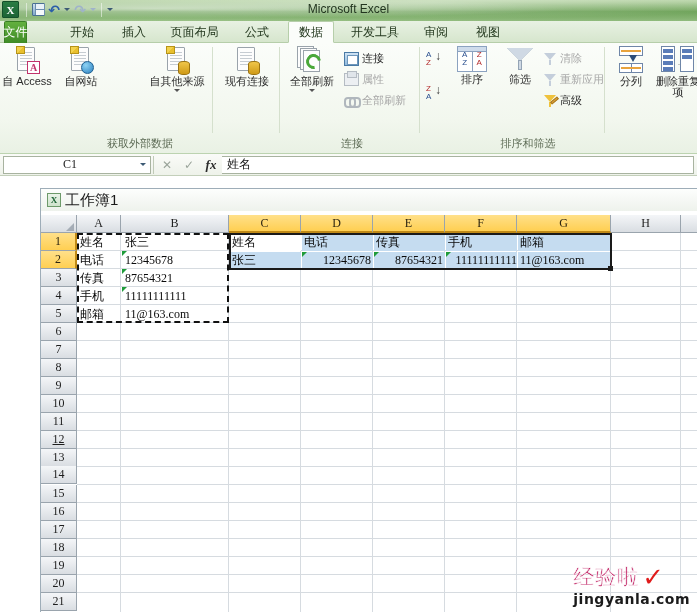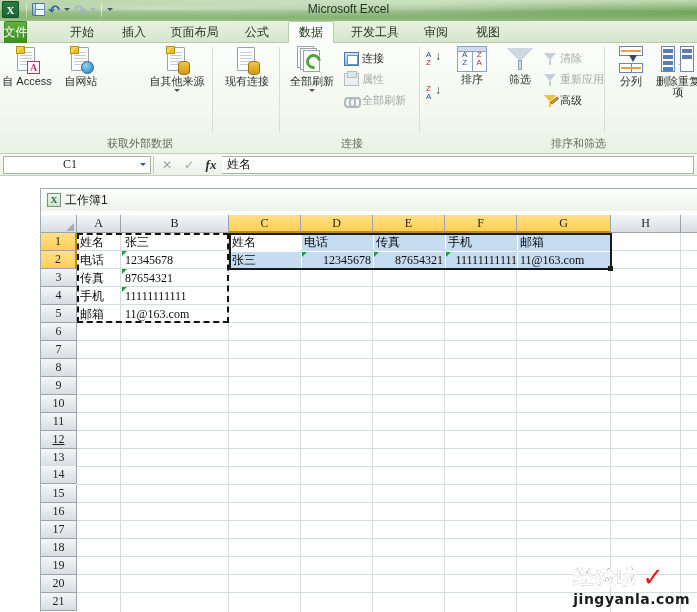--- a/index.html
+++ b/index.html
@@ -239,21 +239,21 @@
   .wbwin {
     position: absolute; left: 40px; top: 188px; width: 657px; height: 424px;
     background: #fff; border: 1px solid #9eadb8; border-right: none; border-bottom: none;
   }
   .wbtitle {
     position: absolute; left: 0; top: 0; width: 100%; height: 22px;
     display: flex; align-items: center; padding-left: 6px; gap: 4px;
     background: linear-gradient(to bottom,#fdfefd,#eef2ec);
   }
   .wb-ic { width: 14px; height: 14px; background: linear-gradient(to bottom,#e9f3e8,#cfe3cc); border: 1px solid #6d9a6a; display:flex;align-items:center;justify-content:center; font-size:9px; color:#1d6435; font-weight:bold; font-family:"Liberation Serif",serif; }
-  .wbtitle .t { font-size: 12px; color: #1a1a1a; }
+  .wbtitle .t { font-size: 15px; color: #1a1a1a; }
 
   .grid { position: absolute; left: 0; top: 26px; width: 657px; height: 398px; overflow: hidden; }
 
   .corner-cell {
     position:absolute; left:0; top:0; width:36px; height:18px;
     background: linear-gradient(to bottom,#f4f6f8,#d9dde2);
     border-right:1px solid #9aa4ad; border-bottom:1px solid #9aa4ad;
   }
   .corner-cell::after {
     content:""; position:absolute; right:2px; bottom:1px; width:0;height:0;
@@ -306,21 +306,21 @@
     position:absolute; right:-3px; bottom:-3px; width:5px; height:5px; background:#1a1a1a;
   }
   .antsbox {
     position:absolute; border: 2px dashed #111; pointer-events:none;
   }
 
   
   .wm { position:absolute; right:8px; bottom:6px; text-align:center; pointer-events:none; }
   .wm .top { display:flex; align-items:center; gap:3px; }
   .wm .cn {
-    font-size: 21px; font-weight: bold; color:#000000;
+    font-size: 21px; font-weight: normal; color:#be185d;
     -webkit-text-stroke: 0.6px #fff;
     letter-spacing: 1px; font-family:"DejaVu Sans", sans-serif;
   }
   .wm .check { color:#e01b1b; font-size: 26px; font-weight:bold; line-height:20px; }
   .wm .dm { font-size: 14px; font-weight:bold; color:#1b1b1b; letter-spacing:0.5px; font-family:"DejaVu Sans", sans-serif; }
 
   .left-gutter {
     position:absolute; left:0; top:176px; width:40px; height:436px; background:#fff;
   }
   .below-fbar-strip {
@@ -479,21 +479,21 @@
         <span>重新应用</span>
       </div>
       <div class="smallbtn" style="left:122px;top:48px;">
         <span class="mini-funnel gold">
             <span class="mc"></span>
             <span class="ms"></span>
             <span class="pencil"></span>
           </span>
         <span>高级</span>
       </div>
-      <div class="glabel" style="left:4px;width:180px;text-align:right;">排序和筛选</div>
+      <div class="glabel" style="left:16px;width:180px;">排序和筛选</div>
     </div>
     <div class="gdiv" style="left:604px;top:4px;"></div>
 
     <div class="rgroup" style="left:607px;width:90px;">
       <div class="bigbtn" style="left:4px;width:40px;">
         <div class="splitcol">
           <div class="tbl1"></div>
             <div class="dnarrow"></div>
             <div class="tbl2"></div>
         </div>

